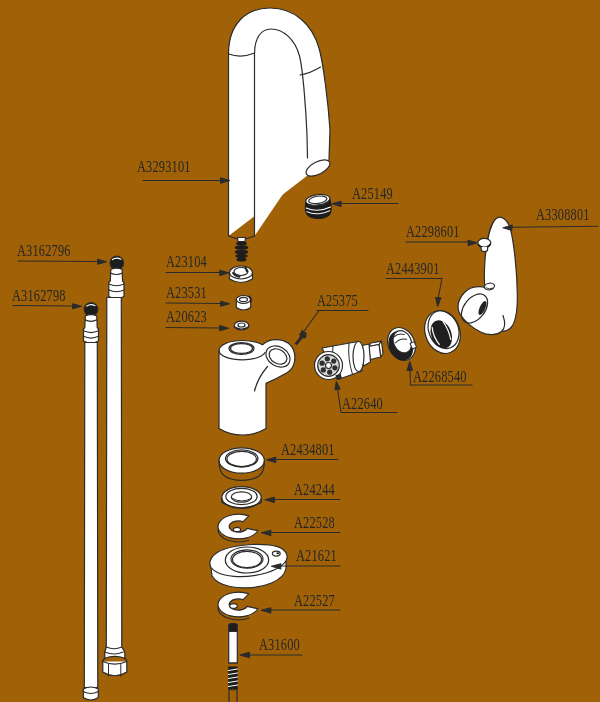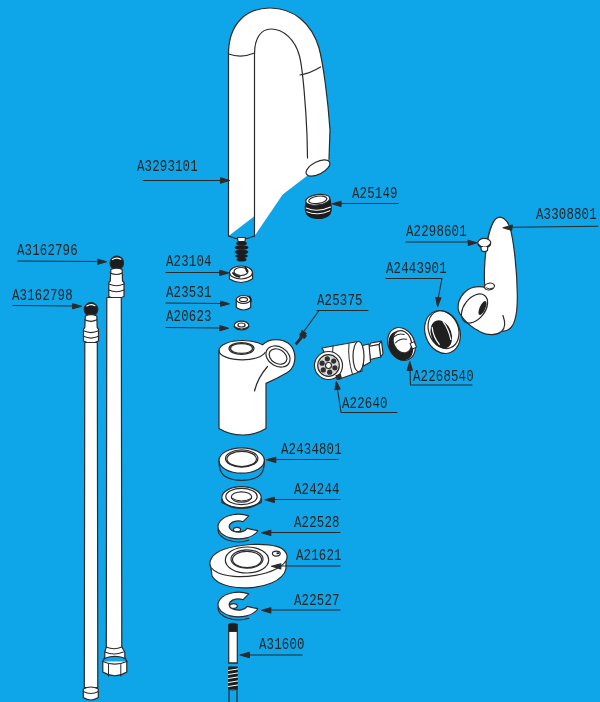--- a/index.html
+++ b/index.html
@@ -1,17 +1,17 @@
 <!DOCTYPE html>
 <html><head>
 <meta charset="utf-8">
 <style>
   html,body{margin:0;padding:0;background:#fff;}
-  .stage{position:relative;width:600px;height:702px;background:#0ea5e9;overflow:hidden;
-         font-family:Liberation Mono, monospace;}
+  .stage{position:relative;width:600px;height:702px;background:#a16207;overflow:hidden;
+         font-family:Liberation Serif, serif;}
   .art{position:absolute;left:0;top:0;}
   .callout{position:absolute;font-size:15.5px;line-height:1.05;color:#262626;
            transform:scale(0.8,1.06);transform-origin:0 0;letter-spacing:.2px;white-space:nowrap;}
 </style>
 </head>
 <body>
 
 <div class="stage">
 
 <svg class="art" width="600" height="702" viewBox="0 0 600 702" fill="none" stroke="#2b2b2b" stroke-width="1.2" stroke-linecap="round" stroke-linejoin="round">

